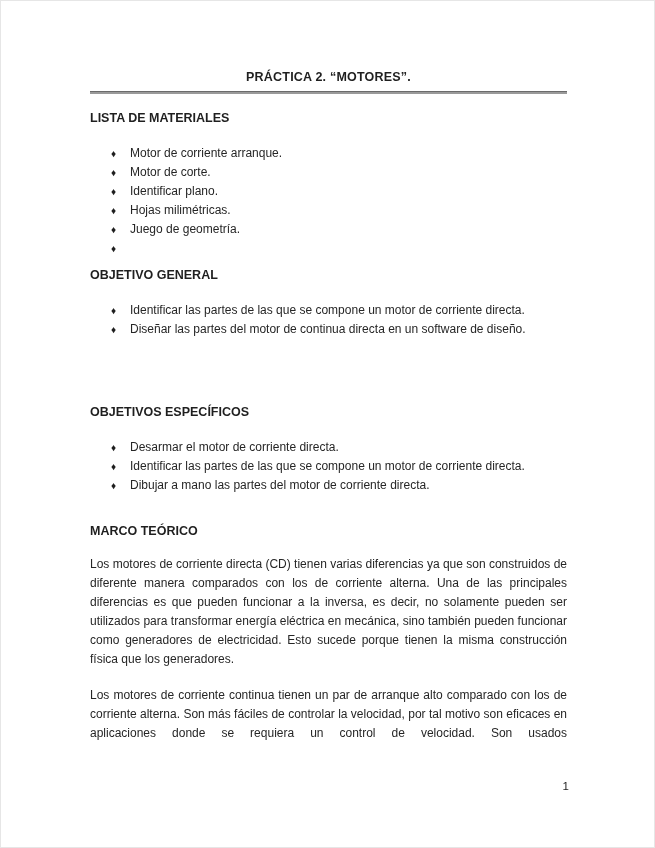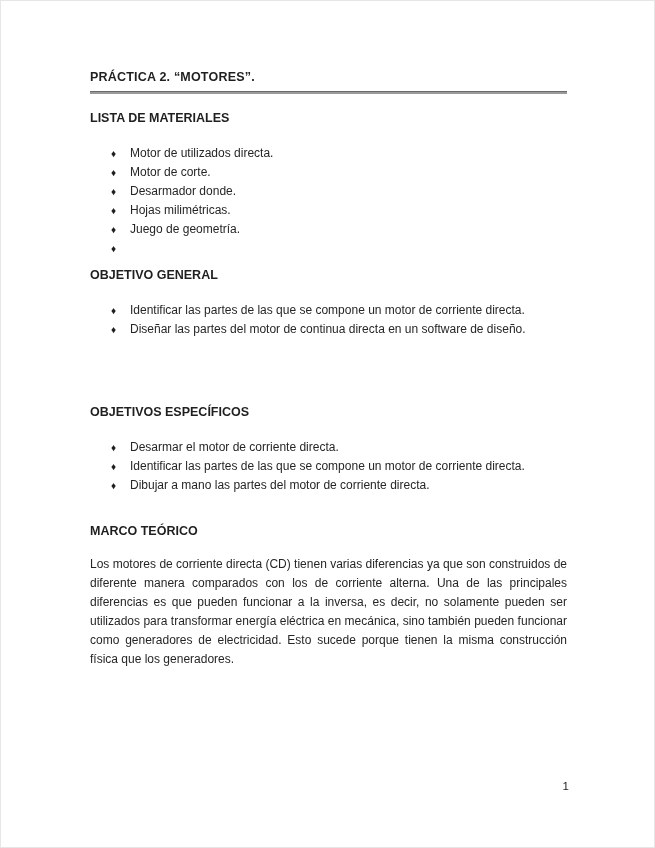--- a/index.html
+++ b/index.html
@@ -15,21 +15,21 @@
     background: #ffffff;
     box-shadow: inset 0 0 0 1px #e6e6e6;
     padding: 70px 88px 0 90px;
     font-family: "Liberation Sans", sans-serif;
     font-size: 12px;
     color: #262626;
     overflow: hidden;
   }
   .doc-title {
     margin: 0;
-    text-align: left;
+    text-align: center;
     font-size: 12.5px;
     font-weight: bold;
     letter-spacing: 0.2px;
     color: #1f1f1f;
   }
   .title-rule {
     margin-top: 7px;
     height: 2px;
     background: #9a9a9a;
     border-top: 1px solid #6b6b6b;
@@ -87,29 +87,29 @@
 <div class="page">
 
   <h1 class="doc-title">PRÁCTICA 2. “MOTORES”.</h1>
   <div class="title-rule"></div>
 
   <div>
     <h2 class="section-heading first">LISTA DE MATERIALES</h2>
     <ul class="bullet-list">
       <li>
         <span class="bullet">♦</span>
-        <span>Motor de utilizados directa.</span>
+        <span>Motor de corriente arranque.</span>
       </li>
       <li>
         <span class="bullet">♦</span>
         <span>Motor de corte.</span>
       </li>
       <li>
         <span class="bullet">♦</span>
-        <span>Desarmador donde.</span>
+        <span>Identificar plano.</span>
       </li>
       <li>
         <span class="bullet">♦</span>
         <span>Hojas milimétricas.</span>
       </li>
       <li>
         <span class="bullet">♦</span>
         <span>Juego de geometría.</span>
       </li>
       <li>
@@ -146,17 +146,18 @@
       <li>
         <span class="bullet">♦</span>
         <span>Dibujar a mano las partes del motor de corriente directa.</span>
       </li>
     </ul>
   </div>
 
   <div class="body-text">
     <h2 class="section-heading">MARCO TEÓRICO</h2>
     <p>Los motores de corriente directa (CD) tienen varias diferencias ya que son construidos de diferente manera comparados con los de corriente alterna. Una de las principales diferencias es que pueden funcionar a la inversa, es decir, no solamente pueden ser utilizados para transformar energía eléctrica en mecánica, sino también pueden funcionar como generadores de electricidad. Esto sucede porque tienen la misma construcción física que los generadores.</p>
+    <p class="continues">Los motores de corriente continua tienen un par de arranque alto comparado con los de corriente alterna. Son más fáciles de controlar la velocidad, por tal motivo son eficaces en aplicaciones donde se requiera un control de velocidad. Son usados</p>
   </div>
 
   <div class="page-number">1</div>
 
 </div>
 
 </body></html>

